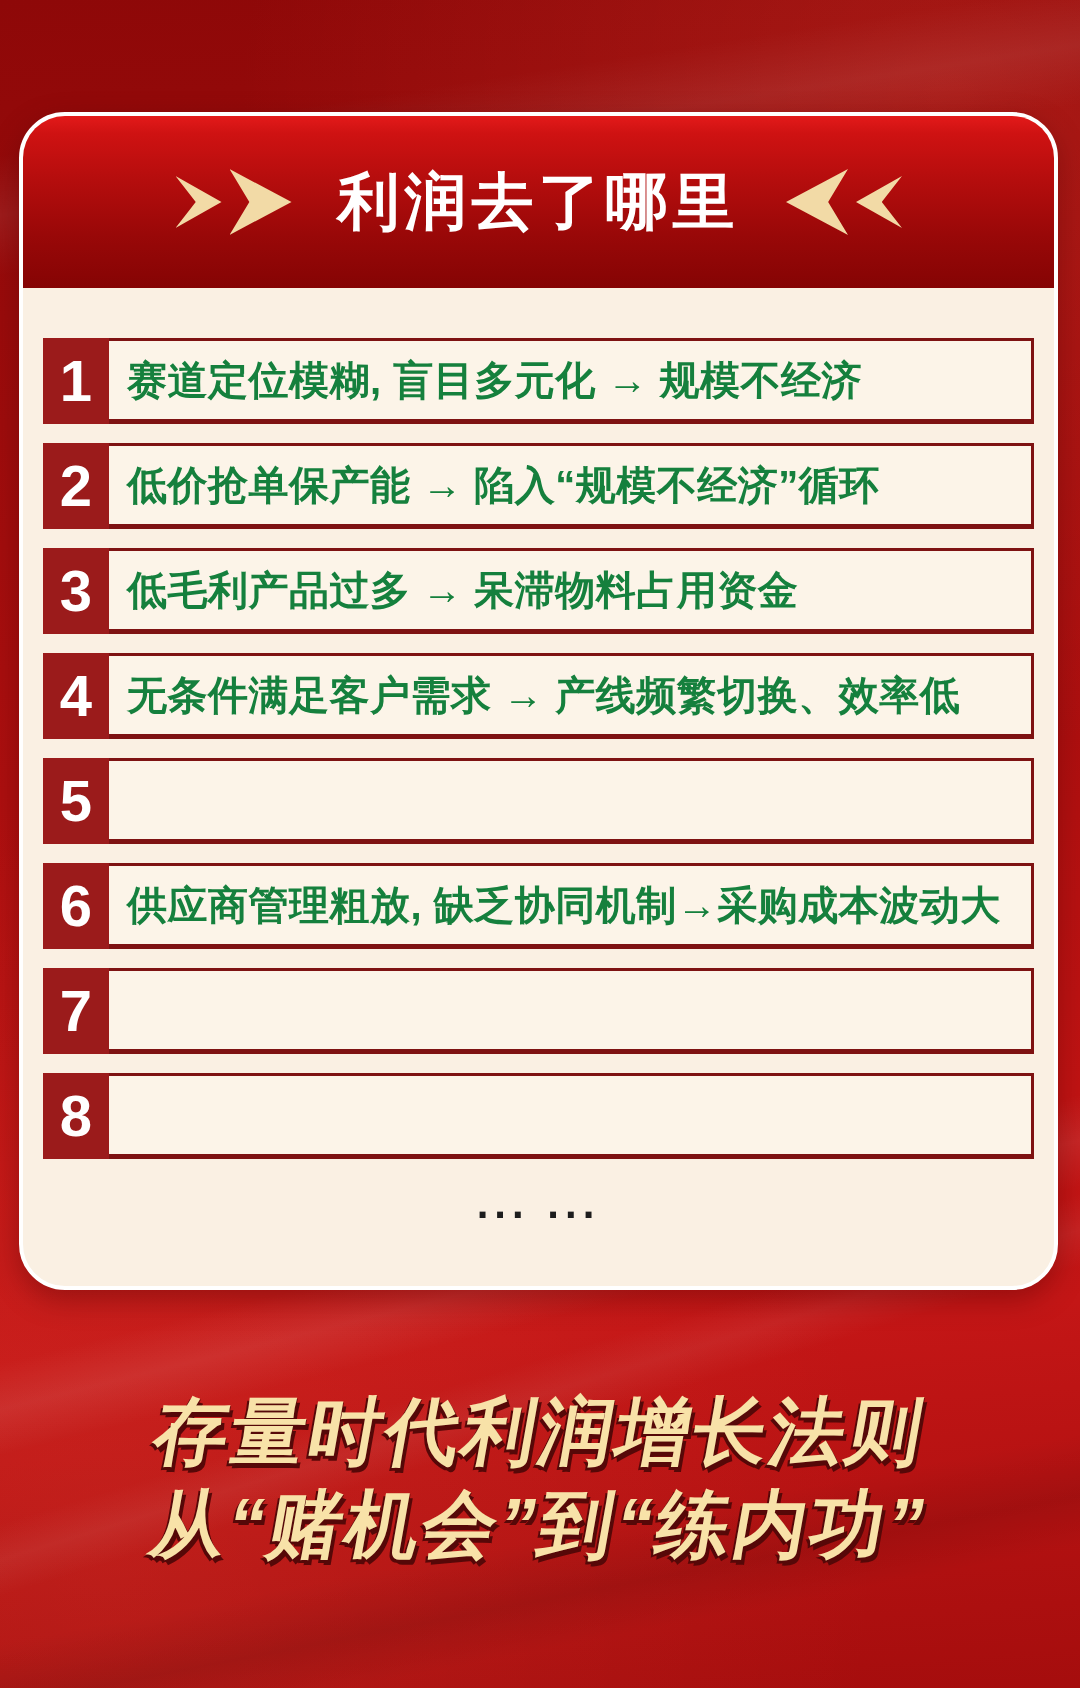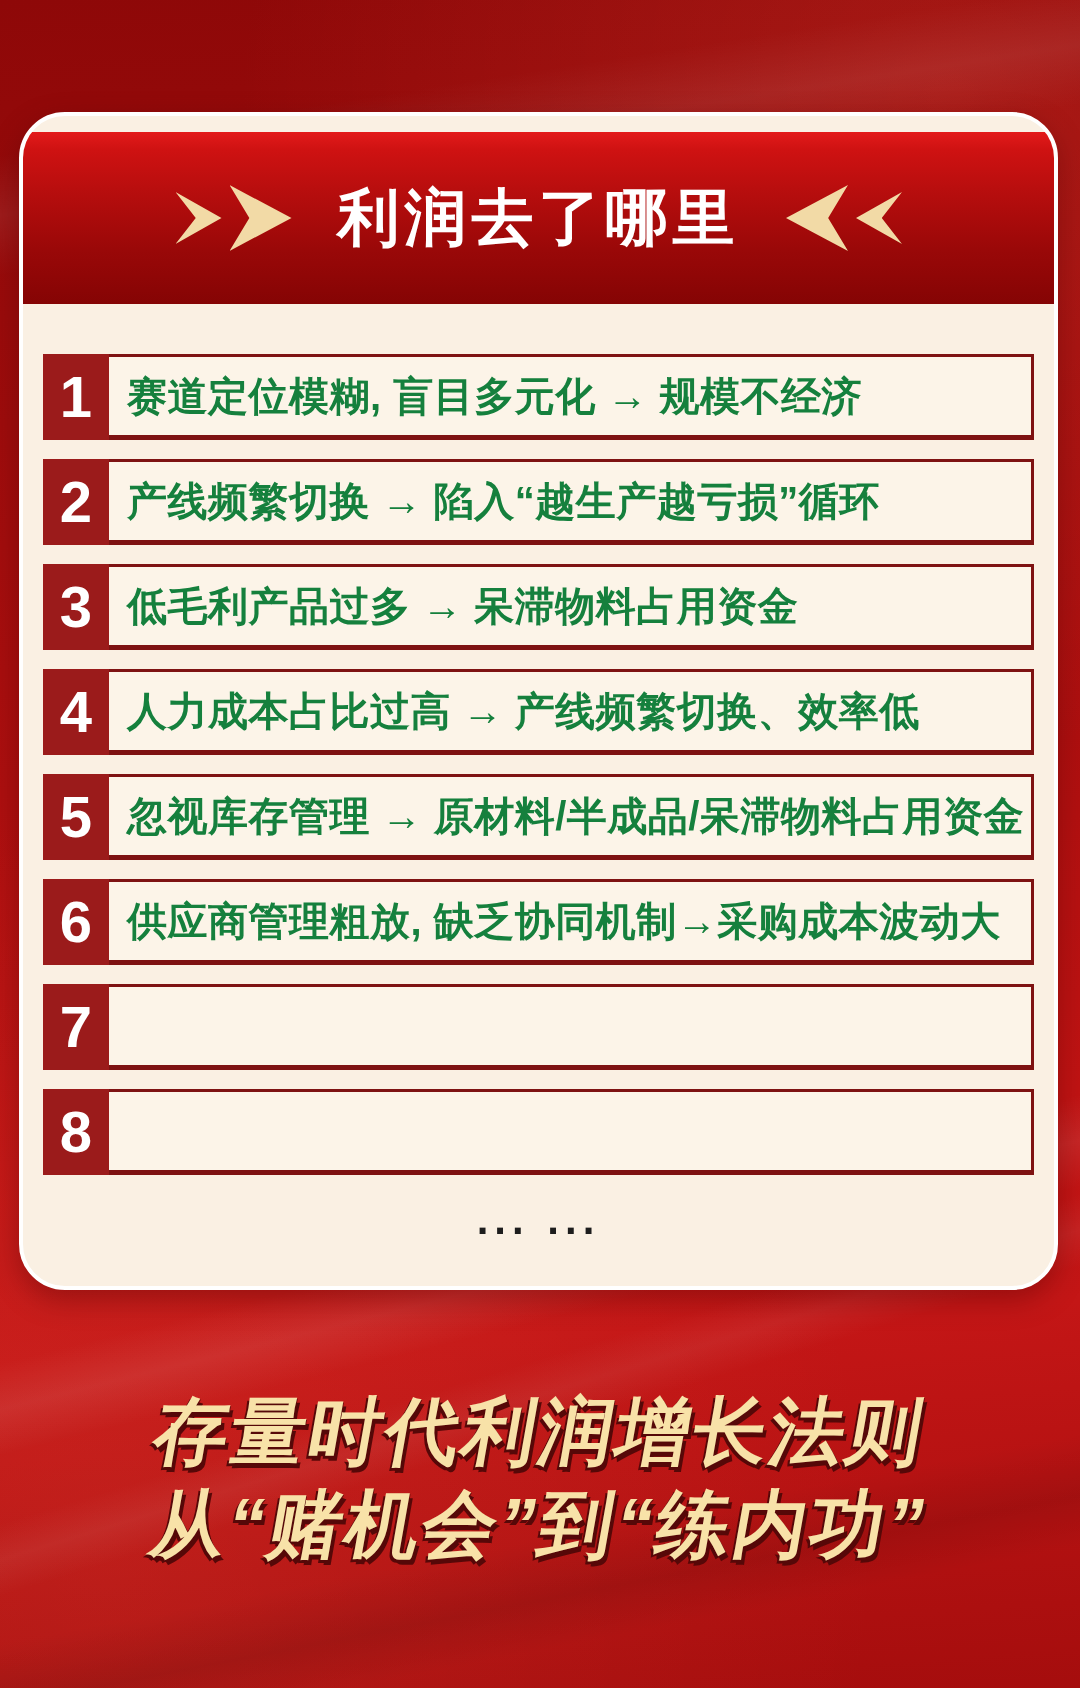--- a/index.html
+++ b/index.html
@@ -25,21 +25,20 @@
 
   .card{
     position:absolute;left:19px;top:112px;width:1039px;height:1178px;
     border:4px solid #ffffff;border-radius:46px;overflow:hidden;
     background:#faf0e3;
     box-shadow:0 10px 28px rgba(70,0,0,0.35);
   }
   .card-header{
     height:172px;display:flex;align-items:center;justify-content:center;
     background:linear-gradient(180deg,#e31a1a 0%,#cf1212 10%,#b40d0d 38%,#9a0808 68%,#850404 100%);
-    margin-top:16px;
   }
   .title{
     margin:0;color:#ffffff;font-size:62px;font-weight:900;letter-spacing:5px;line-height:1;
   }
   .arrows{display:flex;align-items:center;gap:8px;}
   .arrows.left{margin-right:46px;}
   .arrows.right{margin-left:46px;transform:scaleX(-1);}
   .arr{display:inline-block;background:#f2daa6;}
   .arr.small{width:46px;height:52px;clip-path:polygon(0 0,100% 50%,0 100%,44% 50%);}
   .arr.big{width:62px;height:70px;clip-path:polygon(0 3%,100% 50%,0 97%,32% 50%);}
@@ -92,33 +91,32 @@
       </span>
     </div>
 
     <div class="card-body">
       <div class="row">
         <div class="badge">1</div>
         <div class="row-text">赛道定位模糊, 盲目多元化 → 规模不经济</div>
       </div>
       <div class="row">
         <div class="badge">2</div>
-        <div class="row-text">产线频繁切换 → 陷入“越生产越亏损”循环</div>
+        <div class="row-text">低价抢单保产能 → 陷入“规模不经济”循环</div>
       </div>
       <div class="row">
         <div class="badge">3</div>
         <div class="row-text">低毛利产品过多 → 呆滞物料占用资金</div>
       </div>
       <div class="row">
         <div class="badge">4</div>
-        <div class="row-text">人力成本占比过高 → 产线频繁切换、效率低</div>
+        <div class="row-text">无条件满足客户需求 → 产线频繁切换、效率低</div>
       </div>
       <div class="row">
         <div class="badge">5</div>
-        <div class="row-text">忽视库存管理 → 原材料/半成品/呆滞物料占用资金</div>
       </div>
       <div class="row">
         <div class="badge">6</div>
         <div class="row-text">供应商管理粗放, 缺乏协同机制→采购成本波动大</div>
       </div>
       <div class="row">
         <div class="badge">7</div>
       </div>
       <div class="row">
         <div class="badge">8</div>

